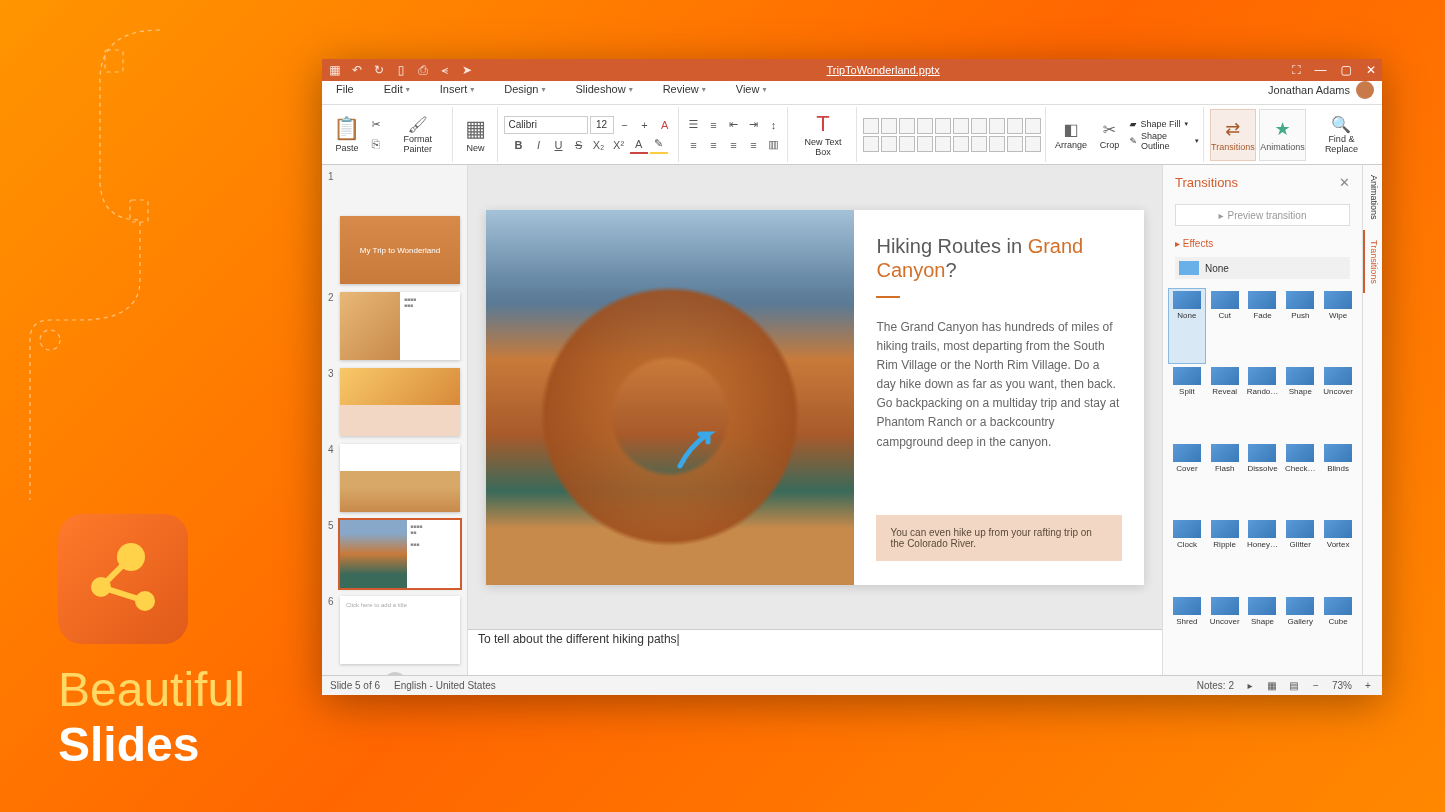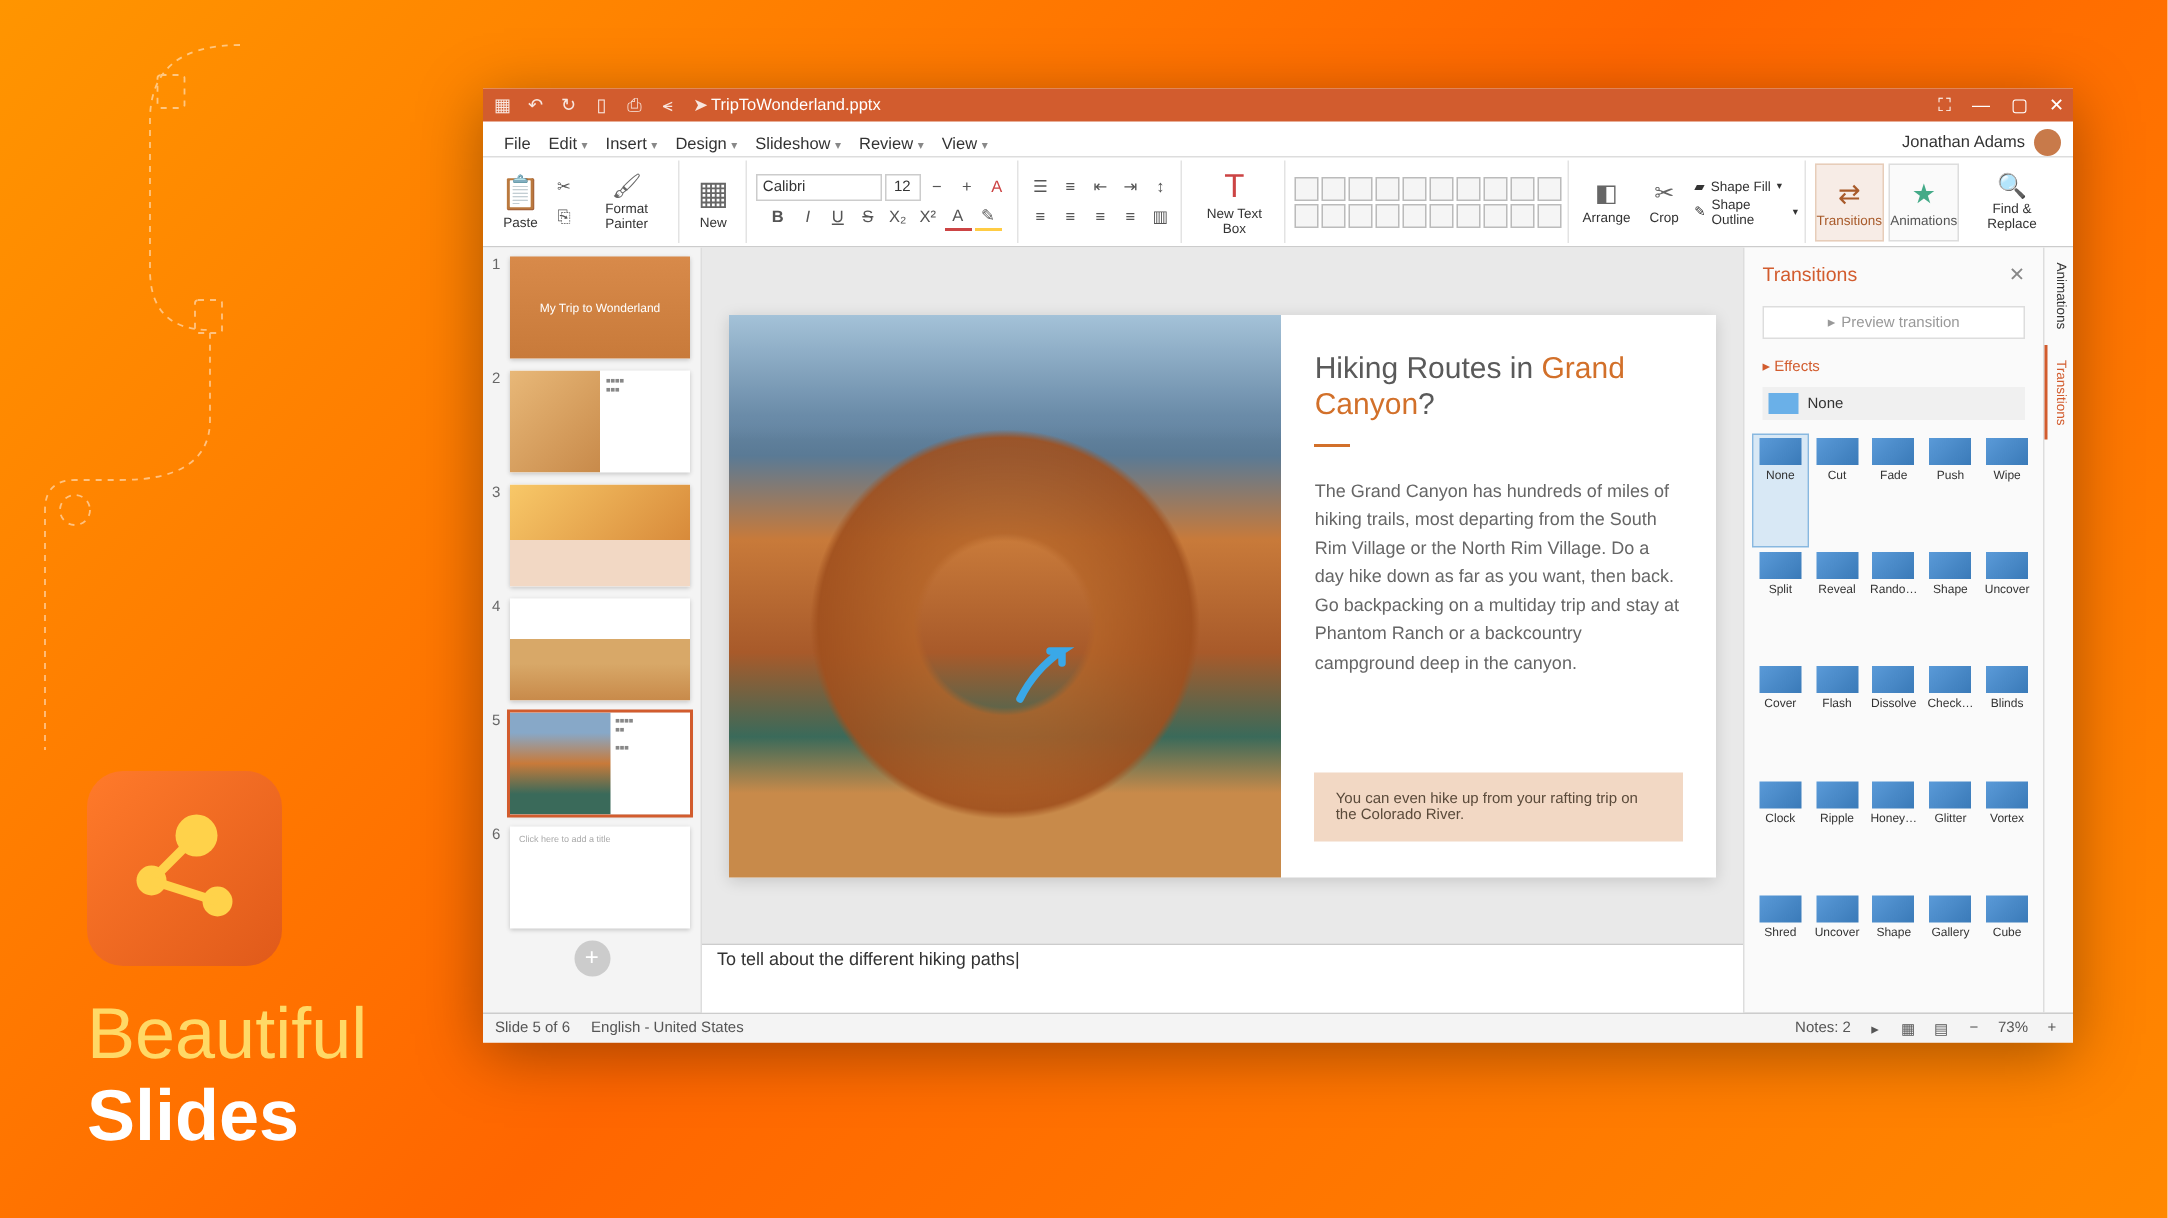--- a/index.html
+++ b/index.html
@@ -8,23 +8,23 @@
 .bg-deco svg { width: 100%; height: 100%; }
 .promo { position: absolute; left: 58px; bottom: 40px; }
 .promo-icon { width: 130px; height: 130px; background: linear-gradient(135deg, #ff7a2a, #e05a1a); border-radius: 24px; display: flex; align-items: center; justify-content: center; margin-bottom: 20px; }
 .promo-icon svg { width: 100px; height: 100px; }
 .promo-title { font-size: 48px; font-weight: 300; color: #ffd966; line-height: 1.1; }
 .promo-sub { font-size: 48px; font-weight: 700; color: #fff; }
 .app-window { position: absolute; left: 322px; top: 59px; width: 1060px; height: 636px; background: #fff; box-shadow: 0 8px 40px rgba(0,0,0,0.35); display: flex; flex-direction: column; font-size: 11px; color: #333; }
 .titlebar { height: 22px; background: #d25c2e; display: flex; align-items: center; color: #fff; padding: 0 6px; }
 .titlebar .qat { display: flex; gap: 8px; align-items: center; }
 .titlebar .qat span { width: 14px; height: 14px; display: inline-flex; align-items: center; justify-content: center; color: #fff; opacity: 0.85; font-size: 12px; }
-.titlebar .filename { flex: 1; text-align: left; font-size: 11px; }
+.titlebar .filename { flex: 1; text-align: center; font-size: 11px; text-decoration: underline; }
 .titlebar .winctrl { display: flex; gap: 14px; font-size: 12px; }
-.menubar { height: 24px; display: flex; align-items: flex-end; padding: 0 8px; gap: 0; font-size: 11px; border-bottom: 1px solid #ddd; }
+.menubar { height: 24px; display: flex; align-items: flex-start; padding: 0 8px; gap: 18px; font-size: 11px; border-bottom: 1px solid #ddd; }
 .menubar .mitem { padding: 2px 6px; display: flex; align-items: center; gap: 3px; cursor: pointer; }
 .menubar .mitem .caret { font-size: 8px; color: #888; }
 .menubar .user { margin-left: auto; display: flex; align-items: center; gap: 6px; }
 .menubar .avatar { width: 18px; height: 18px; border-radius: 50%; background: #c87a4a; }
 .ribbon { height: 60px; border-bottom: 1px solid #ccc; display: flex; align-items: stretch; padding: 2px 4px; gap: 2px; }
 .rgroup { display: flex; align-items: center; padding: 0 4px; border-right: 1px solid #e3e3e3; gap: 3px; }
 .rbtn { display: flex; flex-direction: column; align-items: center; justify-content: center; padding: 2px 4px; min-width: 34px; height: 52px; font-size: 9px; cursor: pointer; }
 .rbtn .ico { width: 20px; height: 20px; display: flex; align-items: center; justify-content: center; font-size: 16px; color: #666; margin-bottom: 1px; }
 .rbtn .ico.big { width: 26px; height: 26px; font-size: 22px; }
 .font-group { display: flex; flex-direction: column; gap: 2px; justify-content: center; }
@@ -290,21 +290,21 @@
           <span class="ico">🔍</span>
           <span style="text-align:center;line-height:1.1;">Find &amp; Replace</span>
         </div>
     </div>
   </div>
 
   <div class="workarea">
     <div class="thumbs">
       <div class="thumb-item">
           <span class="thumb-num">1</span>
-          <div class="thumb" style="background:linear-gradient(180deg,#d88a4a,#c87a3a);display:flex;align-items:center;justify-content:center;color:#fff;font-size:8px;padding:4px;text-align:center;">
+          <div class="thumb" style="background:linear-gradient(180deg,#d88a4a,#c87a3a);display:flex;align-items:center;justify-content:center;color:#fff;font-size:8px;padding:4px;text-align:center;margin-top:45px;">
             <span>My Trip to Wonderland</span>
           </div>
         </div>
       <div class="thumb-item">
           <span class="thumb-num">2</span>
           <div class="thumb" style="display:flex;">
             <div style="width:50%;background:linear-gradient(135deg,#e8b878,#c88a4a);"></div>
             <div style="flex:1;padding:4px;font-size:5px;color:#888;">■■■■<br>■■■</div>
           </div>
         </div>

